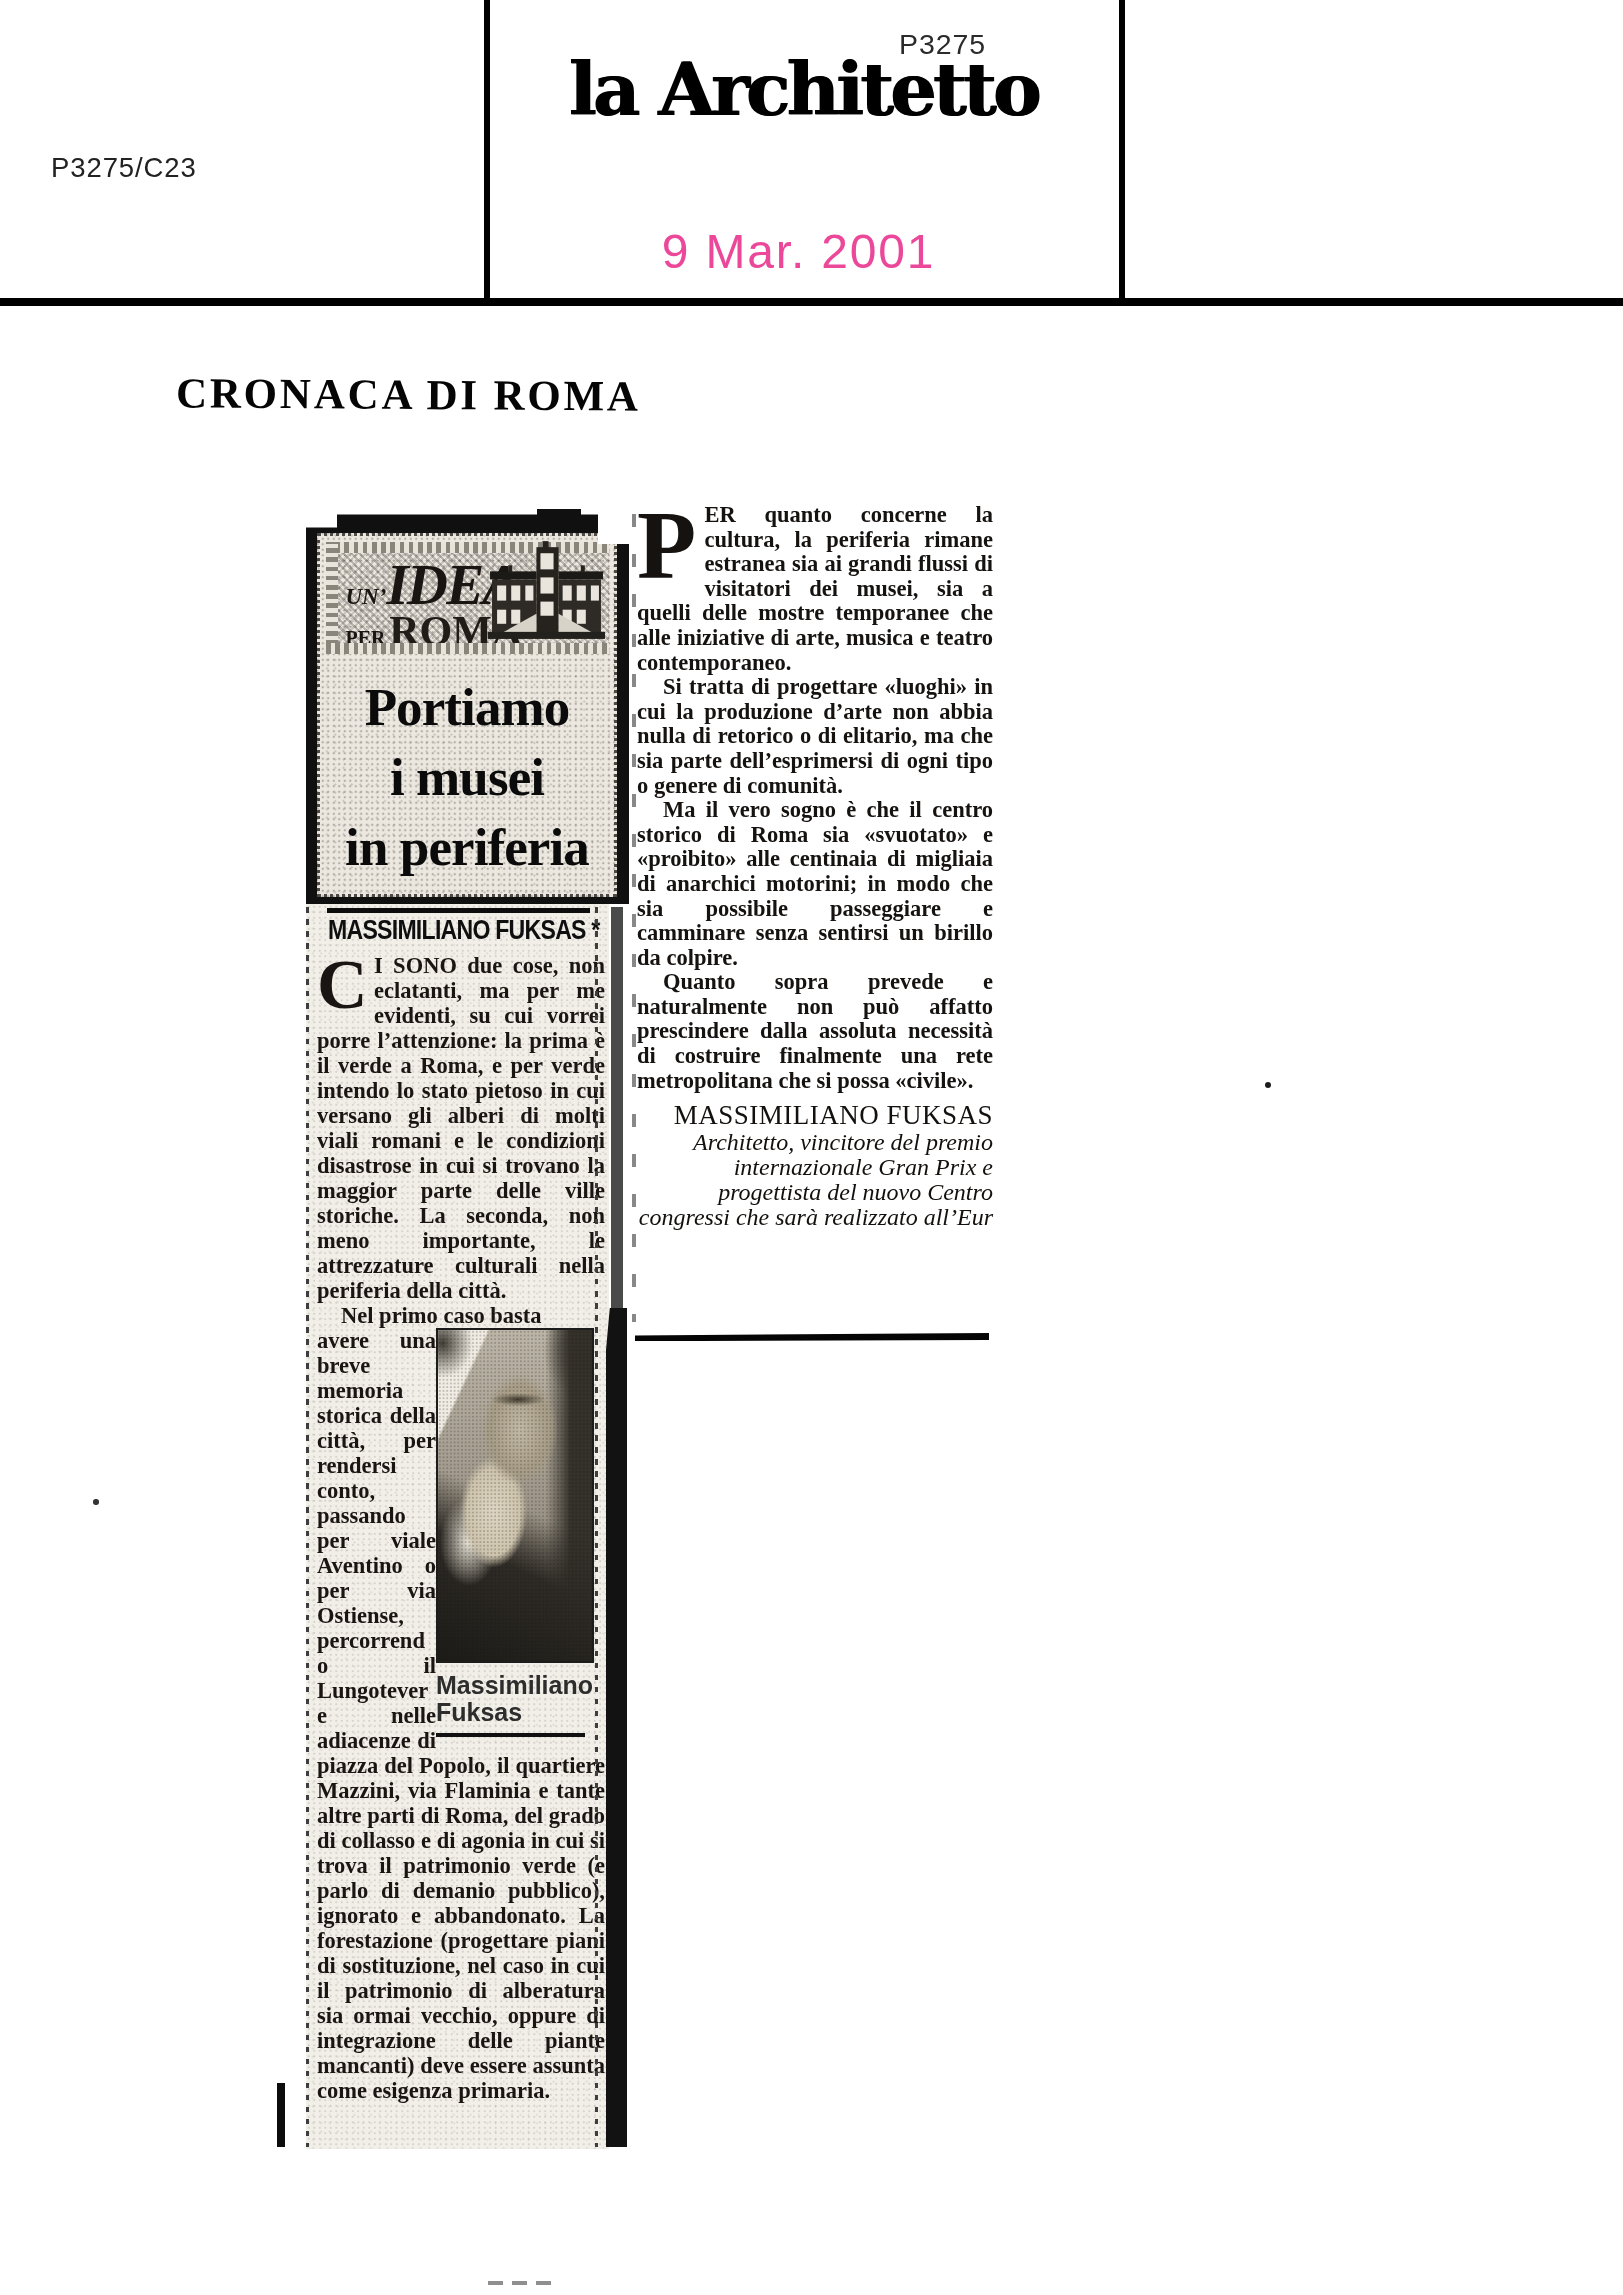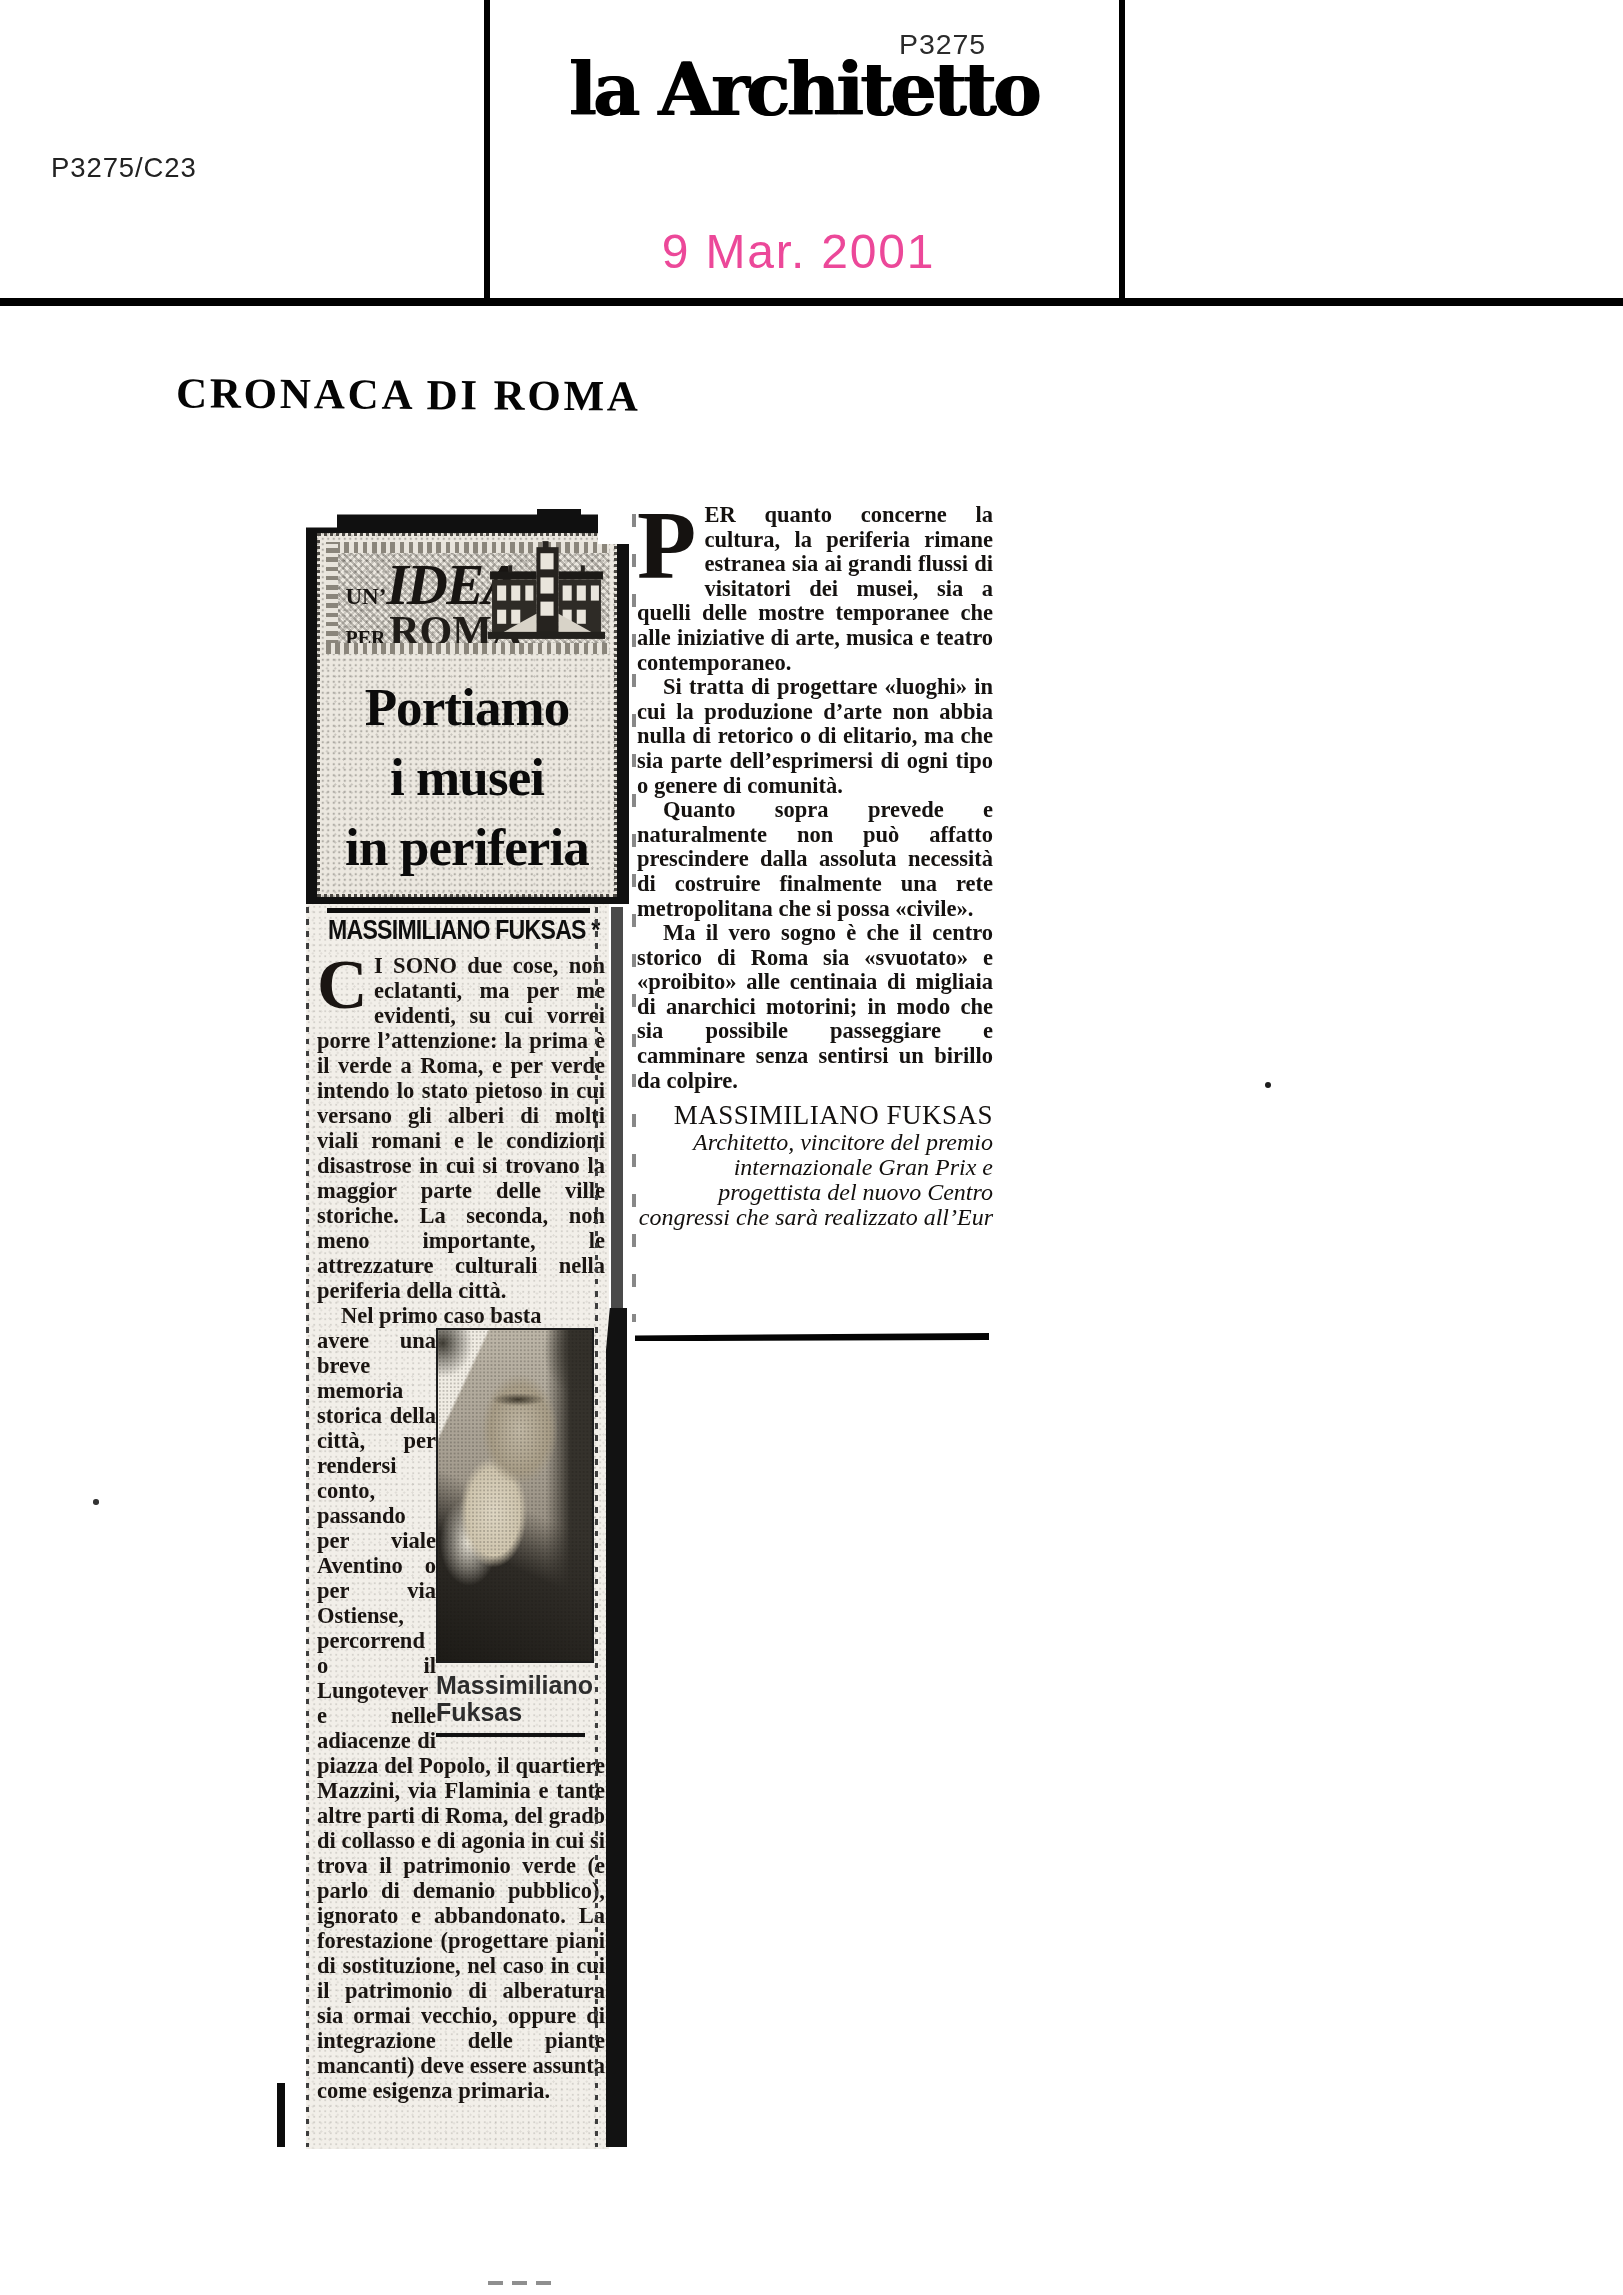--- a/index.html
+++ b/index.html
@@ -51,21 +51,21 @@
     background:repeating-linear-gradient(45deg,rgba(70,66,60,.30) 0 2.3px,transparent 2.3px 5.5px),
                repeating-linear-gradient(-45deg,rgba(70,66,60,.20) 0 2.3px,transparent 2.3px 5.5px)}
   #logo-row::before,#logo-row::after{content:"";position:absolute;left:0;right:0;height:11px;
     background:repeating-linear-gradient(90deg,#8a857b 0 4.6px,#e8e4dc 4.6px 9.2px)}
   #logo-row::before{top:0}
   #logo-row::after{bottom:0}
   #logo-left-strip{position:absolute;left:0;top:0;bottom:0;width:12px;
     background:repeating-linear-gradient(0deg,#8a857b 0 4.6px,#e8e4dc 4.6px 9.2px)}
   #kicker{position:absolute;left:20px;top:14.7px;color:#181512;white-space:nowrap}
   .kick-line{display:block;line-height:1}
-  #kicker .small{font-weight:700;font-size:23px;letter-spacing:0}
+  #kicker .small{font-style:italic;font-weight:700;font-size:23px;letter-spacing:0}
   #kicker .big{font-style:italic;font-weight:700;font-size:57px;letter-spacing:-1.8px}
   #kicker .small2{font-style:normal;font-weight:700;font-size:20px}
   #kicker .big2{font-style:normal;font-weight:700;font-size:42px;letter-spacing:0;color:#201d19}
   #kicker .kline2{margin-top:-3.7px}
   #palazzo{position:absolute;right:1.8px;top:-14.7px;width:121px;height:121px}
 
   #headline{position:absolute;left:5.5px;right:5.5px;top:136px;text-align:center;
     font-family:"Liberation Serif",serif;font-weight:700;font-size:53px;line-height:70px;
     letter-spacing:-0.9px;color:#0b0b0b}
 
@@ -207,22 +207,22 @@
     </figure>
     <span>avere una breve memoria storica della città, per rendersi conto, passando per viale Aventino o per via Ostiense, percorrendo il Lungotevere nelle adiacenze di piazza del Popolo, il quartiere Mazzini, via Flaminia e tante altre parti di Roma, del grado di collasso e di agonia in cui si trova il patrimonio verde (e parlo di demanio pubblico), ignorato e abbandonato. La forestazione (progettare piani di sostituzione, nel caso in cui il patrimonio di alberatura sia ormai vecchio, oppure di integrazione delle piante mancanti) deve essere assunta come esigenza primaria.</span>
   </div>
 </div>
 
 <div class="abs" id="col-right">
   <div>
     <span class="dropcap">P</span><span>ER quanto concerne la cultura, la periferia rimane estranea sia ai grandi flussi di visitatori dei musei, sia a quelli delle mostre temporanee che alle iniziative di arte, musica e teatro contemporaneo.</span>
   </div>
   <div class="ind">Si tratta di progettare «luoghi» in cui la produzione d’arte non abbia nulla di retorico o di elitario, ma che sia parte dell’esprimersi di ogni tipo o genere di comunità.</div>
+  <div class="ind">Ma il vero sogno è che il centro storico di Roma sia «svuotato» e «proibito» alle centinaia di migliaia di anarchici motorini; in modo che sia possibile passeggiare e camminare senza sentirsi un birillo da colpire.</div>
   <div class="ind">Quanto sopra prevede e naturalmente non può affatto prescindere dalla assoluta necessità di costruire finalmente una rete metropolitana che si possa «civile».</div>
-  <div class="ind">Ma il vero sogno è che il centro storico di Roma sia «svuotato» e «proibito» alle centinaia di migliaia di anarchici motorini; in modo che sia possibile passeggiare e camminare senza sentirsi un birillo da colpire.</div>
   <div id="signature">
     <div id="sig-name">MASSIMILIANO FUKSAS</div>
     <div id="sig-role">Architetto, vincitore del premio internazionale Gran Prix e progettista del nuovo Centro congressi che sarà realizzato all’Eur</div>
   </div>
 </div>
 
 <div class="abs" id="rule-bottom"></div>
 
 <div class="abs" id="dotted-left-edge"></div>
 <div class="abs" id="dotted-right-edge"></div>

